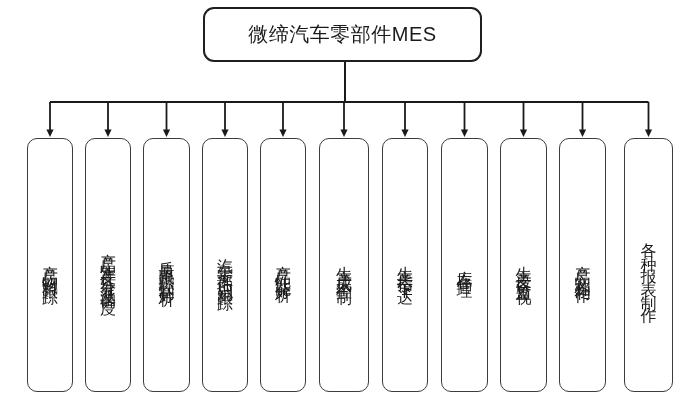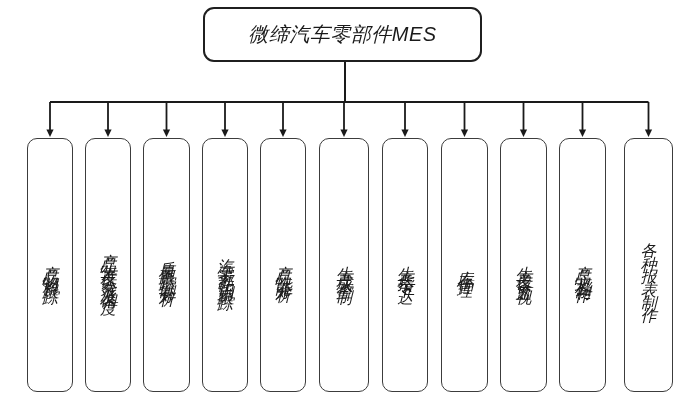--- a/index.html
+++ b/index.html
@@ -3,21 +3,20 @@
 <meta charset="utf-8">
 <style>
   html, body { margin: 0; padding: 0; background: #ffffff; }
   .canvas {
     position: relative;
     width: 700px;
     height: 400px;
     background: #ffffff;
     font-family: "Liberation Sans", sans-serif;
     overflow: hidden;
-    font-style: italic;
   }
   .connectors {
     position: absolute;
     left: 0; top: 0;
     width: 700px; height: 400px;
     pointer-events: none;
   }
   .root-box {
     position: absolute;
     left: 203px; top: 7px;

